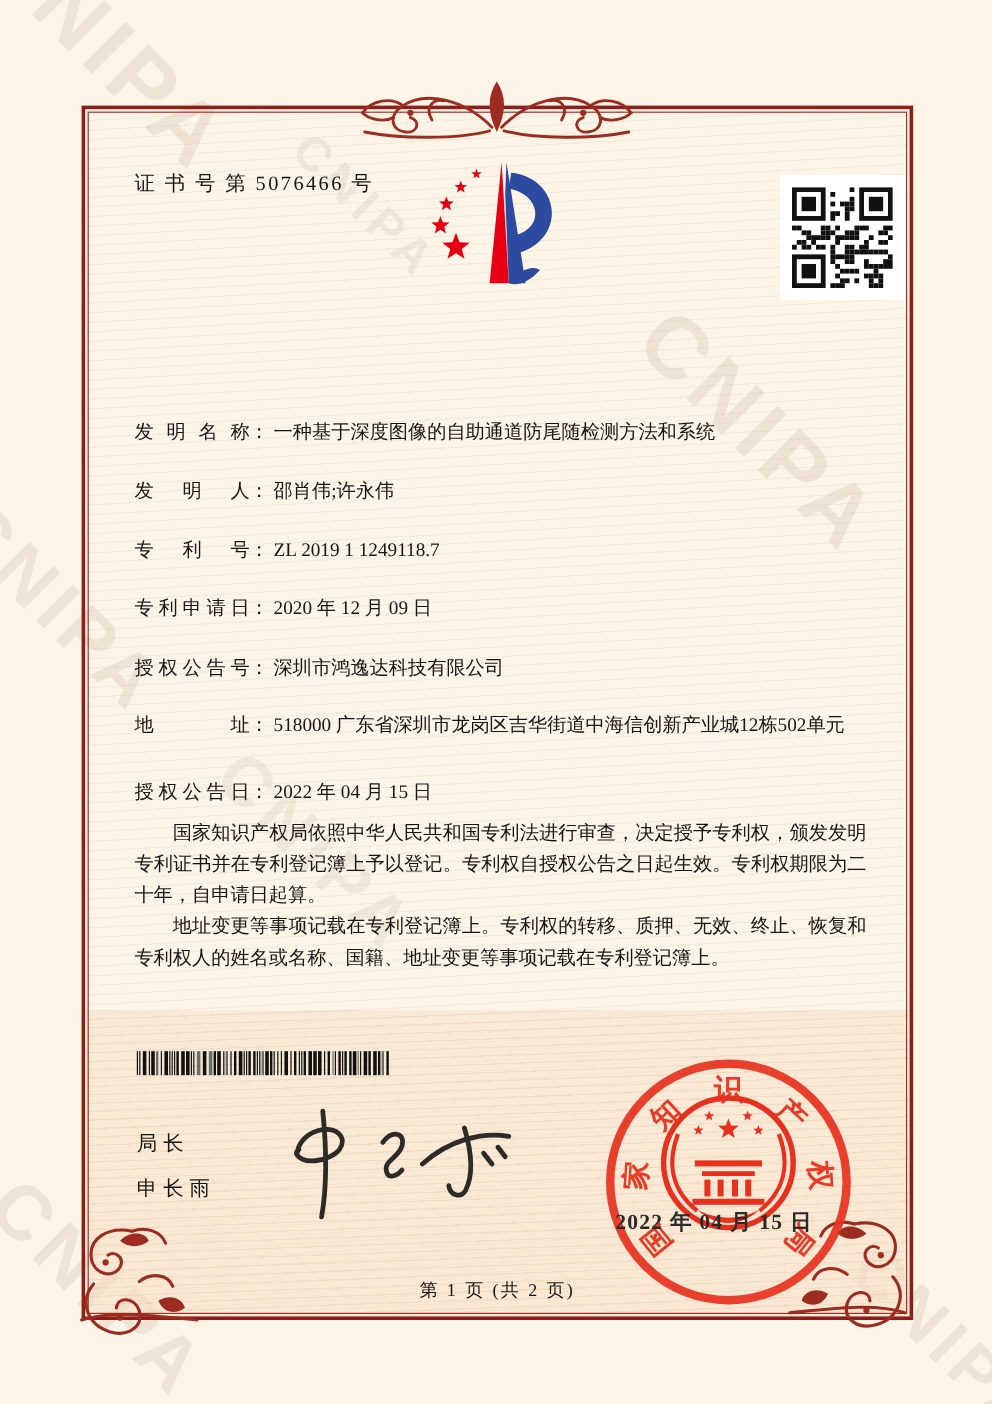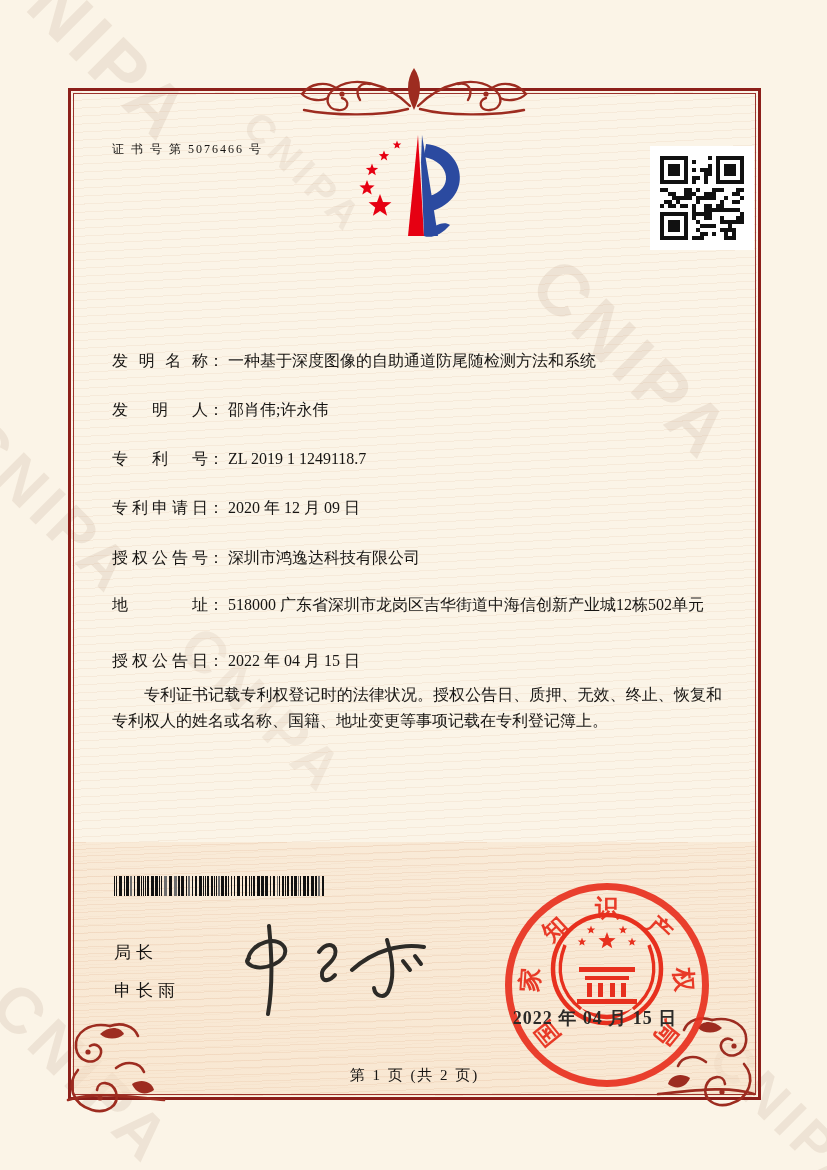--- a/index.html
+++ b/index.html
@@ -26,21 +26,21 @@
 
   
   .frame{position:absolute;left:68px;top:88px;right:66px;bottom:70px;border:3px solid #8c1f1a;z-index:2;}
   .frame::after{content:"";position:absolute;inset:2px;border:1px solid #9d332c;}
 
   .orn{position:absolute;z-index:3;}
   .orn-bl{left:48px;top:1018px;}
   .orn-br{left:656px;top:1012px;transform:scaleX(-1);}
 
   
-  .cert-no{position:absolute;left:112px;top:141px;font-size:12px;letter-spacing:2px;z-index:4;}
+  .cert-no{position:absolute;left:112px;top:141px;font-size:17px;letter-spacing:2px;z-index:4;}
   .logo{position:absolute;left:346px;top:132px;z-index:4;}
   .qr-panel{position:absolute;left:650px;top:146px;width:104px;height:104px;background:#fff;z-index:4;
       display:flex;align-items:center;justify-content:center;}
   .page-title{position:absolute;left:0;right:0;top:247px;text-align:center;font-size:42px;font-weight:700;
       letter-spacing:26px;padding-left:26px;color:#141210;z-index:4;}
 
   
   .fields{position:absolute;left:112px;top:350px;width:612px;font-size:16px;z-index:4;}
   .field-row{position:absolute;left:0;line-height:22px;white-space:nowrap;}
   .field-label{display:inline-block;width:96px;text-align:justify;text-align-last:justify;vertical-align:top;}
@@ -308,21 +308,22 @@
     </div>
     <div class="field-row" style="top:244px;">
       <span class="field-label">地址</span><span class="field-colon">：</span><span class="field-value wrap">518000 广东省深圳市龙岗区吉华街道中海信创新产业城12栋502单元</span>
     </div>
     <div class="field-row" style="top:300px;">
       <span class="field-label">授权公告日</span><span class="field-colon">：</span><span class="field-value">2022 年 04 月 15 日</span>
     </div>
   </div>
 
   <div class="body-text">
-    <p>专利证书记载专利权登记时的法律状况。授权公告日、质押、无效、终止、恢复和专利权人的姓名或名称、国籍、地址变更等事项记载在专利登记簿上。</p>
+    <p>国家知识产权局依照中华人民共和国专利法进行审查，决定授予专利权，颁发发明专利证书并在专利登记簿上予以登记。专利权自授权公告之日起生效。专利权期限为二十年，自申请日起算。</p>
+    <p>地址变更等事项记载在专利登记簿上。专利权的转移、质押、无效、终止、恢复和专利权人的姓名或名称、国籍、地址变更等事项记载在专利登记簿上。</p>
   </div>
 
   <div class="barcode" id="barcode"><i style="width: 1px;"></i><i style="width: 1px; background: transparent;"></i><i style="width: 1px;"></i><i style="width: 2px; background: transparent;"></i><i style="width: 3px;"></i><i style="width: 2px; background: transparent;"></i><i style="width: 1px;"></i><i style="width: 1px; background: transparent;"></i><i style="width: 3px;"></i><i style="width: 1px; background: transparent;"></i><i style="width: 2px; background: rgb(109, 109, 109);"></i><i style="width: 2px; background: transparent;"></i><i style="width: 1px;"></i><i style="width: 2px; background: transparent;"></i><i style="width: 3px;"></i><i style="width: 1px; background: transparent;"></i><i style="width: 1px;"></i><i style="width: 1px; background: transparent;"></i><i style="width: 1px;"></i><i style="width: 1px; background: transparent;"></i><i style="width: 1px;"></i><i style="width: 1px; background: transparent;"></i><i style="width: 2px;"></i><i style="width: 2px; background: transparent;"></i><i style="width: 3px;"></i><i style="width: 1px; background: transparent;"></i><i style="width: 3px;"></i><i style="width: 1px; background: transparent;"></i><i style="width: 1px;"></i><i style="width: 1px; background: transparent;"></i><i style="width: 1px;"></i><i style="width: 2px; background: transparent;"></i><i style="width: 3px; background: rgb(109, 109, 109);"></i><i style="width: 2px; background: transparent;"></i><i style="width: 3px;"></i><i style="width: 2px; background: transparent;"></i><i style="width: 3px; background: rgb(109, 109, 109);"></i><i style="width: 1px; background: transparent;"></i><i style="width: 2px;"></i><i style="width: 1px; background: transparent;"></i><i style="width: 3px;"></i><i style="width: 2px; background: transparent;"></i><i style="width: 1px;"></i><i style="width: 1px; background: transparent;"></i><i style="width: 2px; background: rgb(109, 109, 109);"></i><i style="width: 2px; background: transparent;"></i><i style="width: 1px;"></i><i style="width: 2px; background: transparent;"></i><i style="width: 2px;"></i><i style="width: 2px; background: transparent;"></i><i style="width: 3px;"></i><i style="width: 1px; background: transparent;"></i><i style="width: 1px;"></i><i style="width: 1px; background: transparent;"></i><i style="width: 1px;"></i><i style="width: 1px; background: transparent;"></i><i style="width: 2px;"></i><i style="width: 2px; background: transparent;"></i><i style="width: 2px;"></i><i style="width: 1px; background: transparent;"></i><i style="width: 1px;"></i><i style="width: 1px; background: transparent;"></i><i style="width: 1px;"></i><i style="width: 1px; background: transparent;"></i><i style="width: 2px; background: rgb(109, 109, 109);"></i><i style="width: 1px; background: transparent;"></i><i style="width: 3px;"></i><i style="width: 1px; background: transparent;"></i><i style="width: 2px;"></i><i style="width: 1px; background: transparent;"></i><i style="width: 1px;"></i><i style="width: 2px; background: transparent;"></i><i style="width: 1px;"></i><i style="width: 2px; background: transparent;"></i><i style="width: 1px;"></i><i style="width: 2px; background: transparent;"></i><i style="width: 3px;"></i><i style="width: 2px; background: transparent;"></i><i style="width: 1px;"></i><i style="width: 2px; background: transparent;"></i><i style="width: 2px;"></i><i style="width: 2px; background: transparent;"></i><i style="width: 1px;"></i><i style="width: 1px; background: transparent;"></i><i style="width: 1px;"></i><i style="width: 1px; background: transparent;"></i><i style="width: 2px;"></i><i style="width: 2px; background: transparent;"></i><i style="width: 3px;"></i><i style="width: 1px; background: transparent;"></i><i style="width: 3px;"></i><i style="width: 1px; background: transparent;"></i><i style="width: 3px;"></i><i style="width: 2px; background: transparent;"></i><i style="width: 1px;"></i><i style="width: 2px; background: transparent;"></i><i style="width: 2px;"></i><i style="width: 2px; background: transparent;"></i><i style="width: 1px; background: rgb(109, 109, 109);"></i><i style="width: 1px; background: transparent;"></i><i style="width: 1px;"></i><i style="width: 2px; background: transparent;"></i><i style="width: 2px;"></i><i style="width: 1px; background: transparent;"></i><i style="width: 1px;"></i><i style="width: 1px; background: transparent;"></i><i style="width: 2px;"></i><i style="width: 2px; background: transparent;"></i><i style="width: 2px;"></i><i style="width: 1px; background: transparent;"></i><i style="width: 3px;"></i><i style="width: 1px; background: transparent;"></i><i style="width: 1px; background: rgb(109, 109, 109);"></i><i style="width: 1px; background: transparent;"></i><i style="width: 1px;"></i><i style="width: 2px; background: transparent;"></i><i style="width: 3px;"></i><i style="width: 1px; background: transparent;"></i><i style="width: 2px;"></i><i style="width: 2px; background: transparent;"></i><i style="width: 3px;"></i><i style="width: 1px; background: transparent;"></i><i style="width: 2px;"></i><i style="width: 1px; background: transparent;"></i><i style="width: 2px; background: rgb(109, 109, 109);"></i><i style="width: 2px; background: transparent;"></i><i style="width: 2px;"></i><i style="width: 2px; background: transparent;"></i></div>
 
   <div class="sig-title">局长</div>
   <div class="sig-name">申长雨</div>
   <svg class="sig-script" width="220" height="106" viewBox="0 0 220 106">
     <g stroke="#1c1b19" fill="none" stroke-width="4" stroke-linecap="round" stroke-linejoin="round" opacity="0.92">
       <path d="M26,44 C28,26 58,18 63,33 C66,46 42,55 30,50 C24,47 24,44 27,42"></path>
       <path d="M47,10 C50,40 51,70 46,98"></path>

